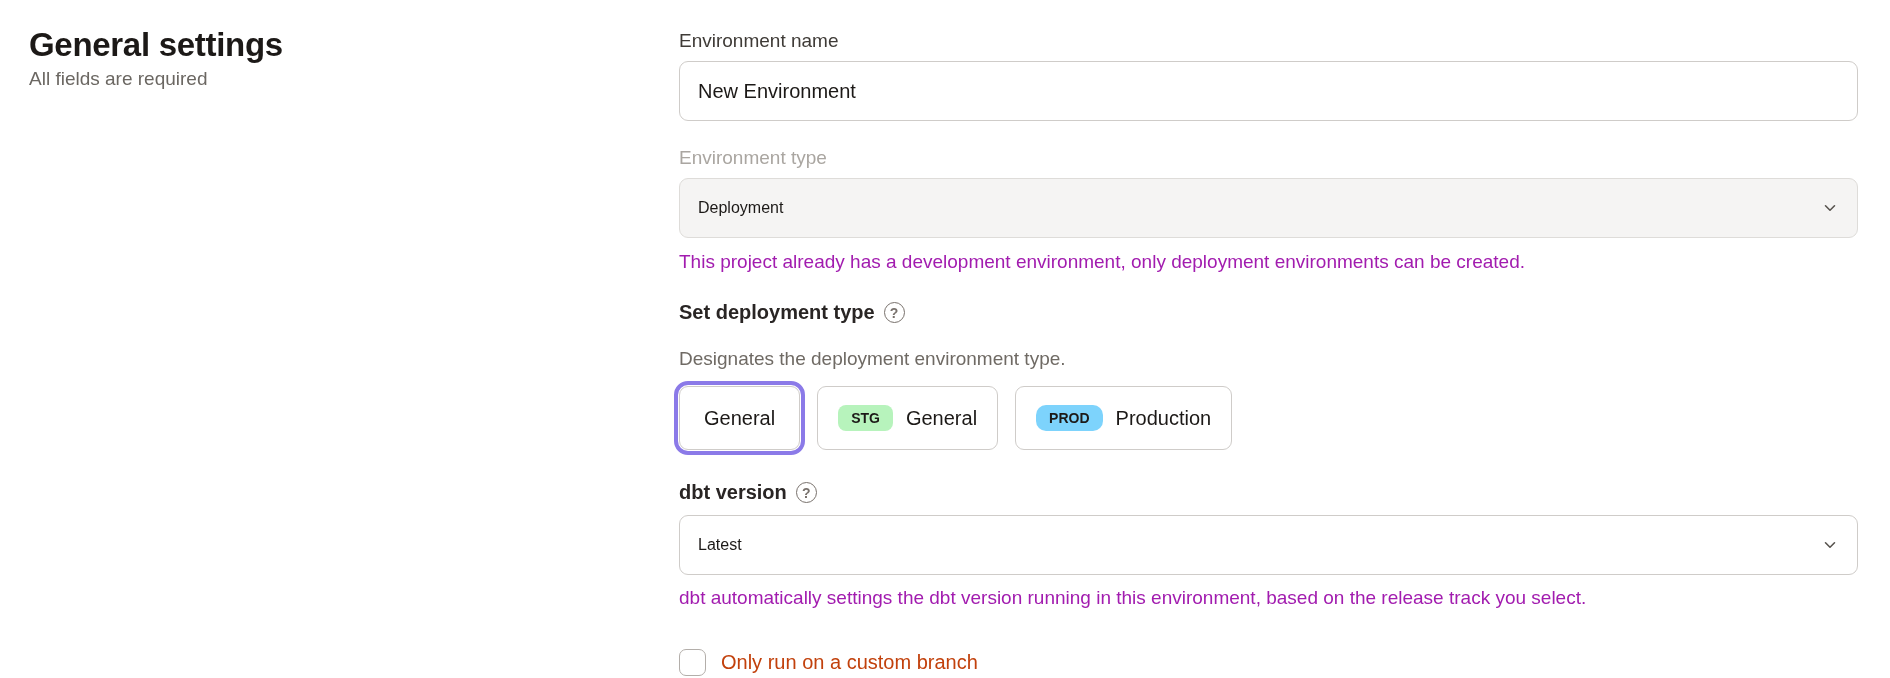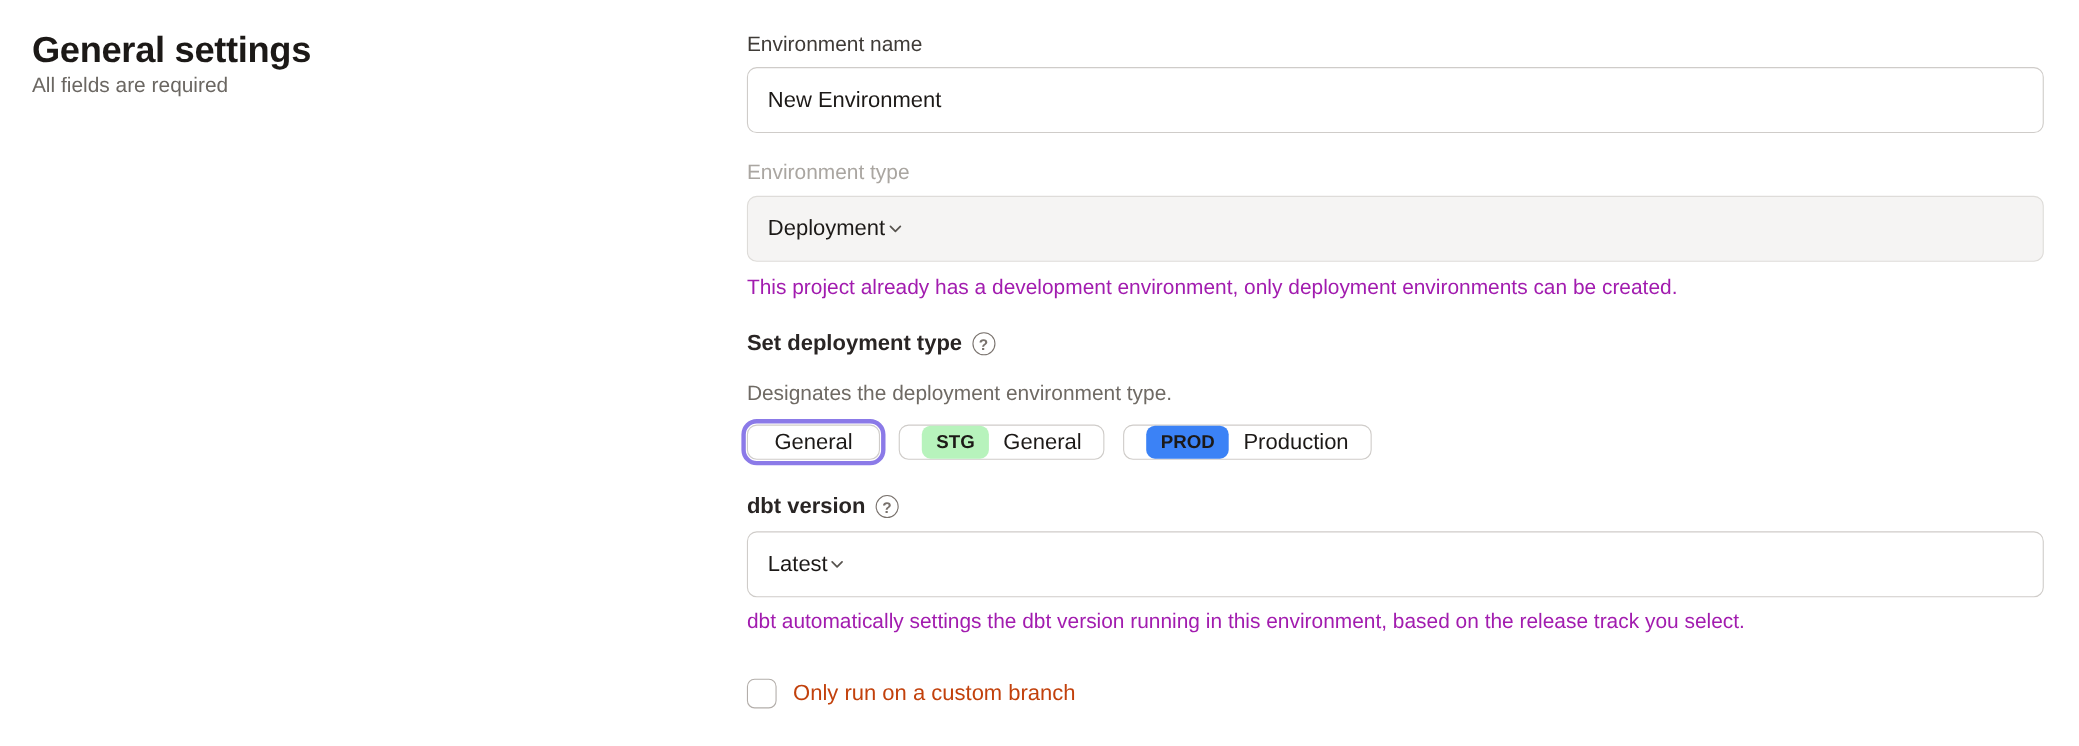--- a/index.html
+++ b/index.html
@@ -28,22 +28,22 @@
     border: 1px solid #cfccc9; border-radius: 9px;
     padding: 0 18px; font-size: 20px; color: #1c1917;
     font-family: "Liberation Sans", sans-serif;
     background: #ffffff; outline: none;
   }
 
   .select {
     width: 100%; height: 60px;
     border: 1px solid #cfccc9; border-radius: 9px;
     background: #ffffff;
-    display: flex; align-items: center; 
-    padding: 0 18px; font-size: 20px; color: #1c1917;
+    display: flex; align-items: center; justify-content: space-between;
+    padding: 0 18px; font-size: 16px; color: #1c1917;
     cursor: pointer;
   }
   .select.disabled { background: #f5f4f3; border-color: #dedcd9; cursor: default; }
   .chevron { width: 18px; height: 18px; flex: none; }
 
   .helper-text { margin-top: 13px; font-size: 19px; color: #a21caf; }
 
   .field-gap { margin-top: 26px; }
 
   .label-row { display: flex; align-items: center; }
@@ -52,36 +52,36 @@
     width: 21px; height: 21px; margin-left: 9px;
     border: 1.5px solid #78716c; border-radius: 50%;
     display: inline-flex; align-items: center; justify-content: center;
     font-size: 14px; font-weight: 600; color: #78716c;
     cursor: pointer; flex: none;
   }
   .desc-text { margin-top: 24px; font-size: 19px; color: #6f6a64; }
 
   .btn-row { margin-top: 16px; display: flex; align-items: center; gap: 17px; }
   .type-btn {
-    height: 32px; background: #ffffff;
+    height: 64px; background: #ffffff;
     border: 1px solid #cfccc9; border-radius: 9px;
     display: inline-flex; align-items: center;
     padding: 0 24px; font-size: 20px; color: #1c1917;
     font-family: "Liberation Sans", sans-serif;
     cursor: pointer; white-space: nowrap; text-align: right;
   }
   .type-btn.selected {
     outline: 4px solid #8b7ae8; outline-offset: 1px;
   }
   .type-btn .badge {
     display: inline-block; padding: 5px 13px; border-radius: 8px;
-    font-size: 17px; font-weight: 600; color: #1c1917; margin-right: 13px;
+    font-size: 14px; font-weight: 600; color: #1c1917; margin-right: 13px;
   }
   .badge.stg  { background: #b7f3bc; }
-  .badge.prod { background: #3b82f6; }
+  .badge.prod { background: #7dd3fc; border-radius: 10px; }
   .btn-pad { padding: 0 20px; }
 
   .section-gap { margin-top: 28px; }
 
   .checkbox-row { margin-top: 40px; display: flex; align-items: center; cursor: pointer; }
   .checkbox {
     width: 27px; height: 27px; flex: none;
     border: 1px solid #b3aeaa; border-radius: 7px; background: #ffffff;
   }
   .checkbox-label { margin-left: 15px; font-size: 20px; font-weight: 400; color: #c2410c; }

